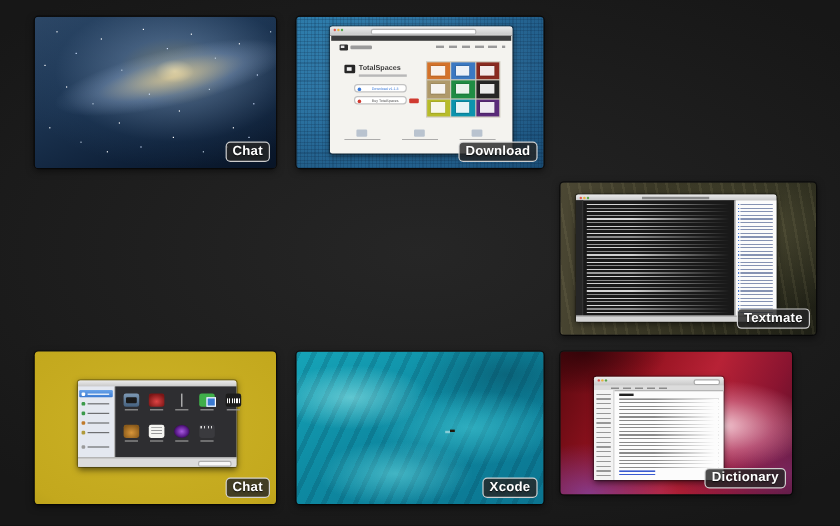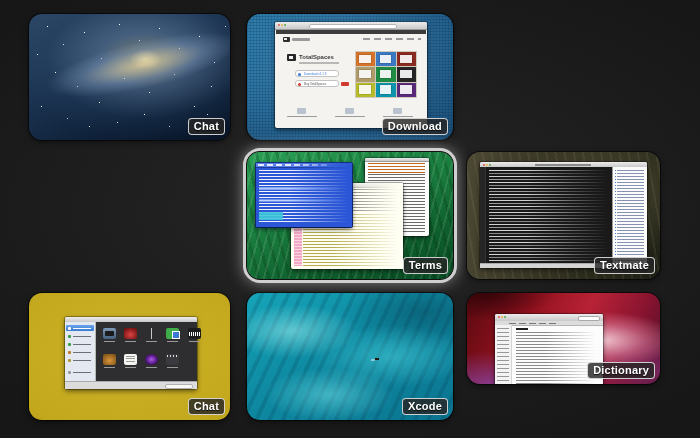--- a/index.html
+++ b/index.html
@@ -1,28 +1,28 @@
 <!DOCTYPE html>
 <html><head>
 <meta charset="utf-8">
 <style>
   html,body{margin:0;padding:0;background:#111;}
   .screen{position:relative;width:700px;height:438px;overflow:hidden;
     background:radial-gradient(70% 60% at 50% 48%, #262626 0%, #1d1d1d 60%, #171717 100%);
     font-family:"Liberation Sans", sans-serif;}
-  .space{position:absolute;border-radius:13px;overflow:hidden;box-shadow:0 0 0 1px rgba(0,0,0,.55), 0 2px 6px rgba(0,0,0,.5);cursor:pointer;}
+  .space{position:absolute;border-radius:3px;overflow:hidden;box-shadow:0 0 0 1px rgba(0,0,0,.55), 0 2px 6px rgba(0,0,0,.5);cursor:pointer;text-align:center;}
   #s1{left:29px;top:14px;width:201px;height:126px}
   #s2{left:247px;top:14px;width:206px;height:126px}
   #s3{left:467px;top:14px;width:193px;height:126px}
   #s4{left:29px;top:152px;width:201px;height:127px}
   #s5{left:247px;top:152px;width:206px;height:127px}
-  #s6{left:467px;top:152px;width:193px;height:127px}
+  #s6{left:467px;top:152px;width:213px;height:127px}
   #s7{left:29px;top:293px;width:201px;height:127px}
   #s8{left:247px;top:293px;width:206px;height:127px}
-  #s9{left:467px;top:293px;width:193px;height:91px}
+  #s9{left:467px;top:293px;width:193px;height:119px}
   .space.selected{outline:3px solid #cfcfcf;outline-offset:1px;
     box-shadow:0 0 0 1px #111, 0 0 16px 3px rgba(255,255,255,.5);}
   .space-label{position:absolute;right:5px;bottom:5px;z-index:30;
     font-size:11px;font-weight:bold;color:#fff;line-height:15px;padding:0 5px;
     background:rgba(38,38,38,.82);border:1px solid rgba(235,235,235,.85);border-radius:4px;
     text-shadow:0 1px 1px rgba(0,0,0,.8);letter-spacing:.2px;}
   .win{position:absolute;background:#fff;border-radius:2px;
     box-shadow:0 2px 5px rgba(0,0,0,.55), 0 0 0 1px rgba(0,0,0,.28);}
   .tbar{position:absolute;left:0;top:0;right:0;background:linear-gradient(#ececec,#c9c9c9);
     border-bottom:1px solid #9a9a9a;border-radius:2px 2px 0 0;}
@@ -293,41 +293,20 @@
       </div>
       <div class="feat f1"></div>
       <div class="feat f2"></div>
       <div class="feat f3"></div>
     </div>
     <span class="space-label">Download</span>
   </div>
 
 
 
-  <div id="s5" class="space selected wp-grass">
-    <div class="win term-right">
-      <div class="tbar"></div>
-      <div class="tl tr-orange"></div>
-      <div class="tl tr-gray"></div>
-    </div>
-    <div class="win term-center fade-r">
-      <div class="tbar"></div>
-      <div class="tl tc-dark"></div>
-      <div class="tc-pink"></div>
-      <div class="tl tc-olive"></div>
-    </div>
-    <div class="win term-blue fade-r">
-      <div class="tb-menu"></div>
-      <div class="tl tb-lines"></div>
-      <div class="tb-hl"></div>
-      <div class="tb-hl2"></div>
-      <div class="tb-cyan"></div>
-    </div>
-    <span class="space-label">Terms</span>
-  </div>
 
   <div id="s6" class="space wp-wheat">
     <div class="win textmate">
       <div class="tbar dots">
         <div class="tm-title"></div>
       </div>
       <div class="tm-editor fade-r">
         <div class="tl"></div>
       </div>
       <div class="tm-side">

